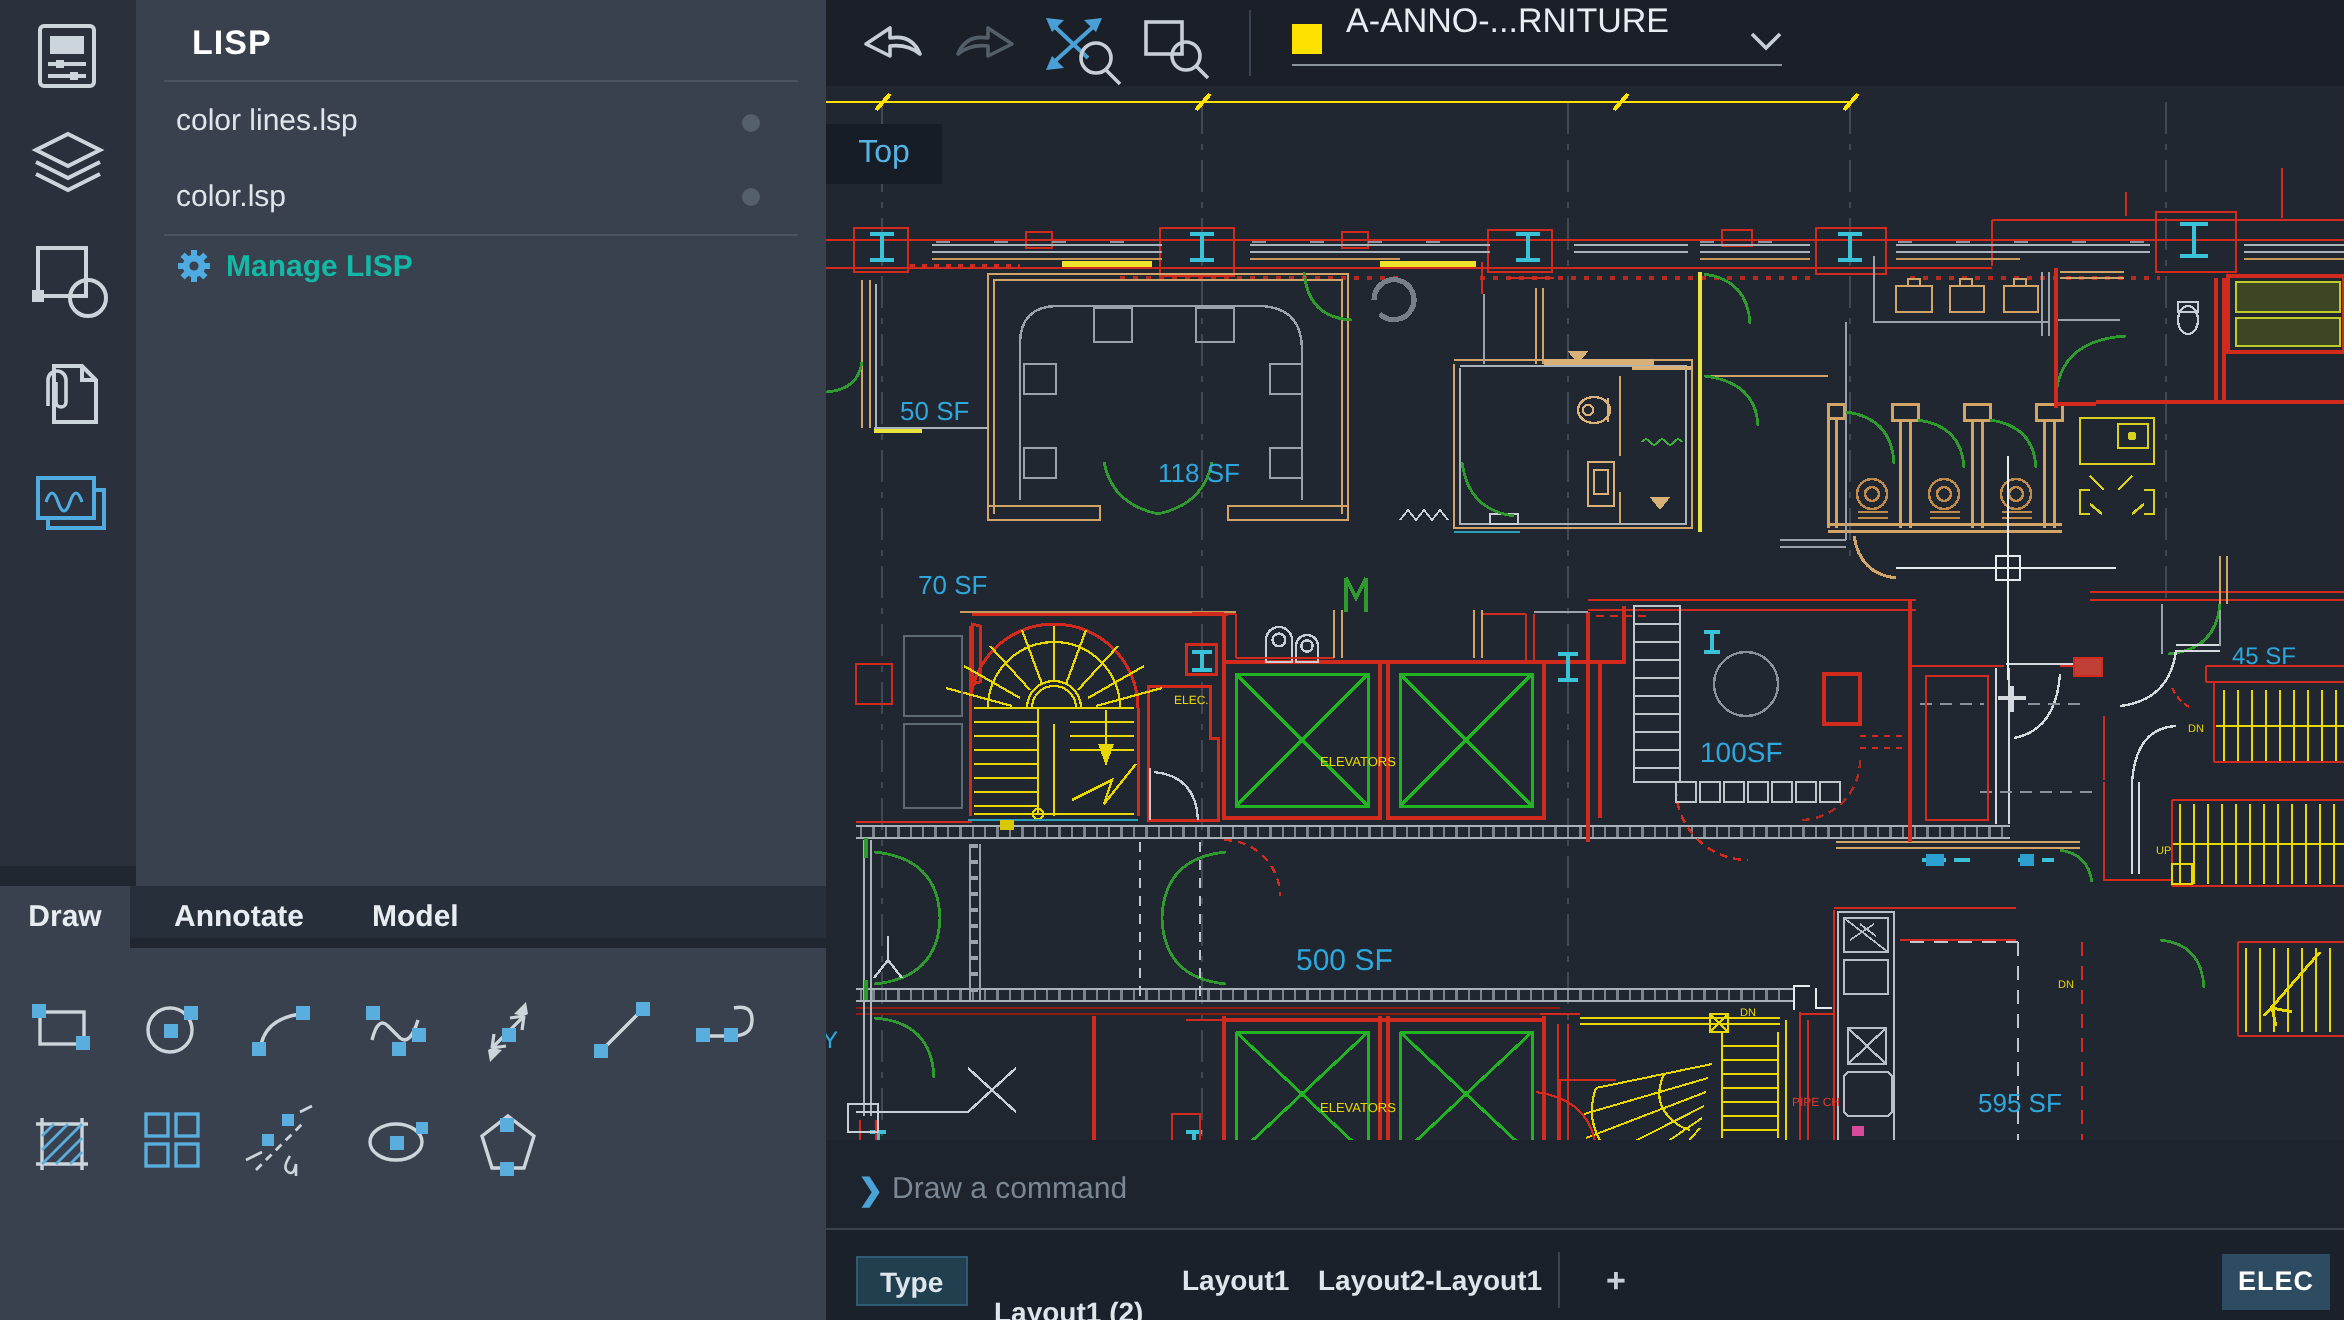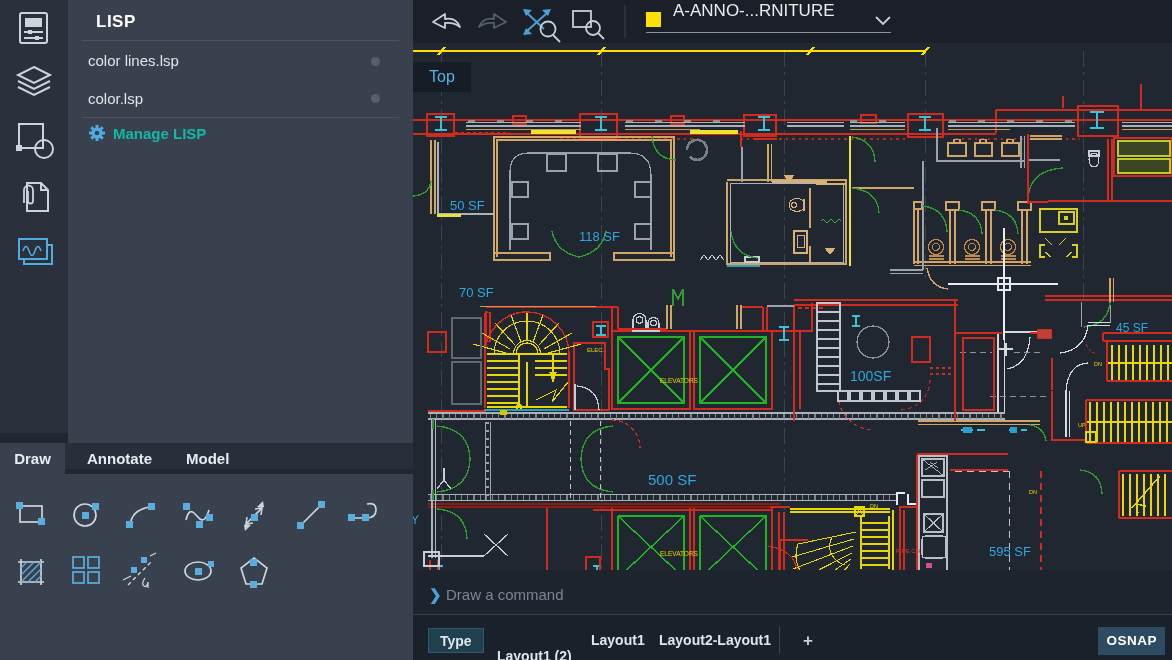--- a/index.html
+++ b/index.html
@@ -634,15 +634,15 @@
     <span style="position:absolute; left:33px; top:16px;">Draw a command</span>
   </div>
 
   <div class="abs" id="btabs">
     <div class="bt" id="model">Type</div>
     <div class="bt" style="left:84px;margin-top:16px;">Layout1 (2)</div>
     <div class="bt" style="left:178px;">Layout1</div>
     <div class="bt" style="left:246px;">Layout2-Layout1</div>
     <div class="bt" style="left:366px; width:1px; background:#3a4450; height:28px; top:11px;"></div>
     <div class="bt" style="left:390px; color:#c7d0d8; font-size:17px;">+</div>
-    <div id="osnap">OSNAP</div>
+    <div id="osnap">ELEC</div>
   </div>
 </div>
 
 </body></html>

